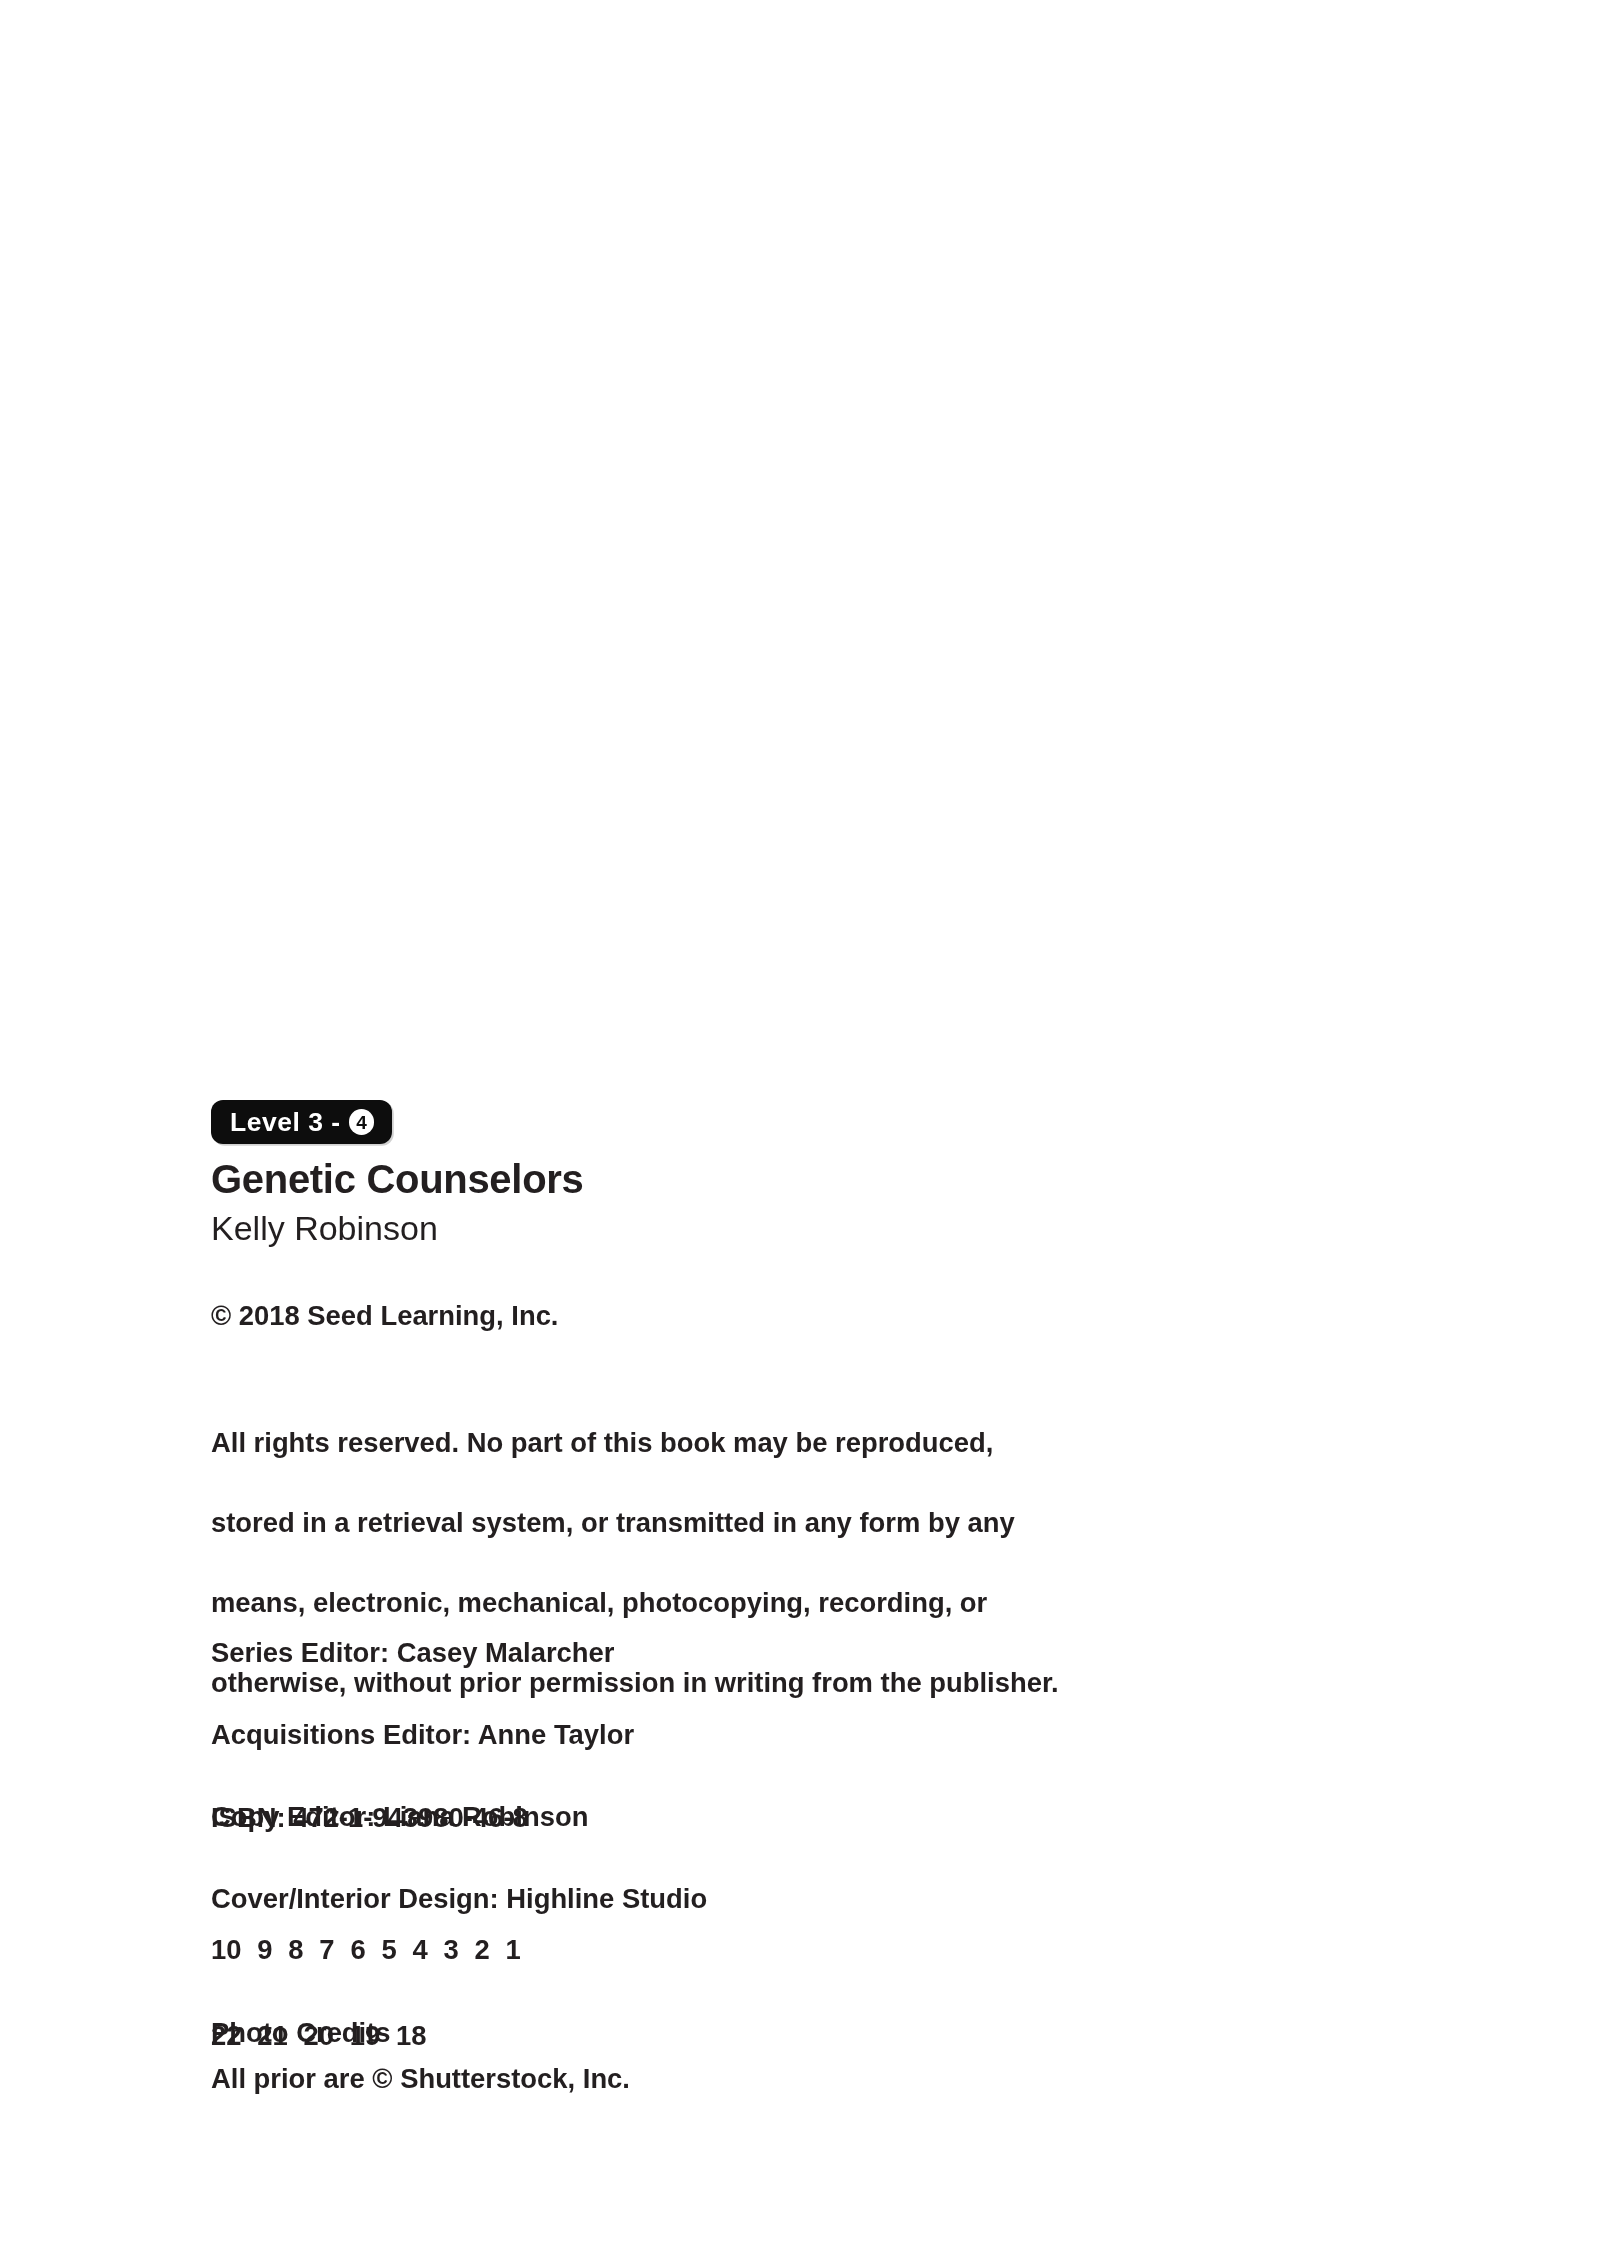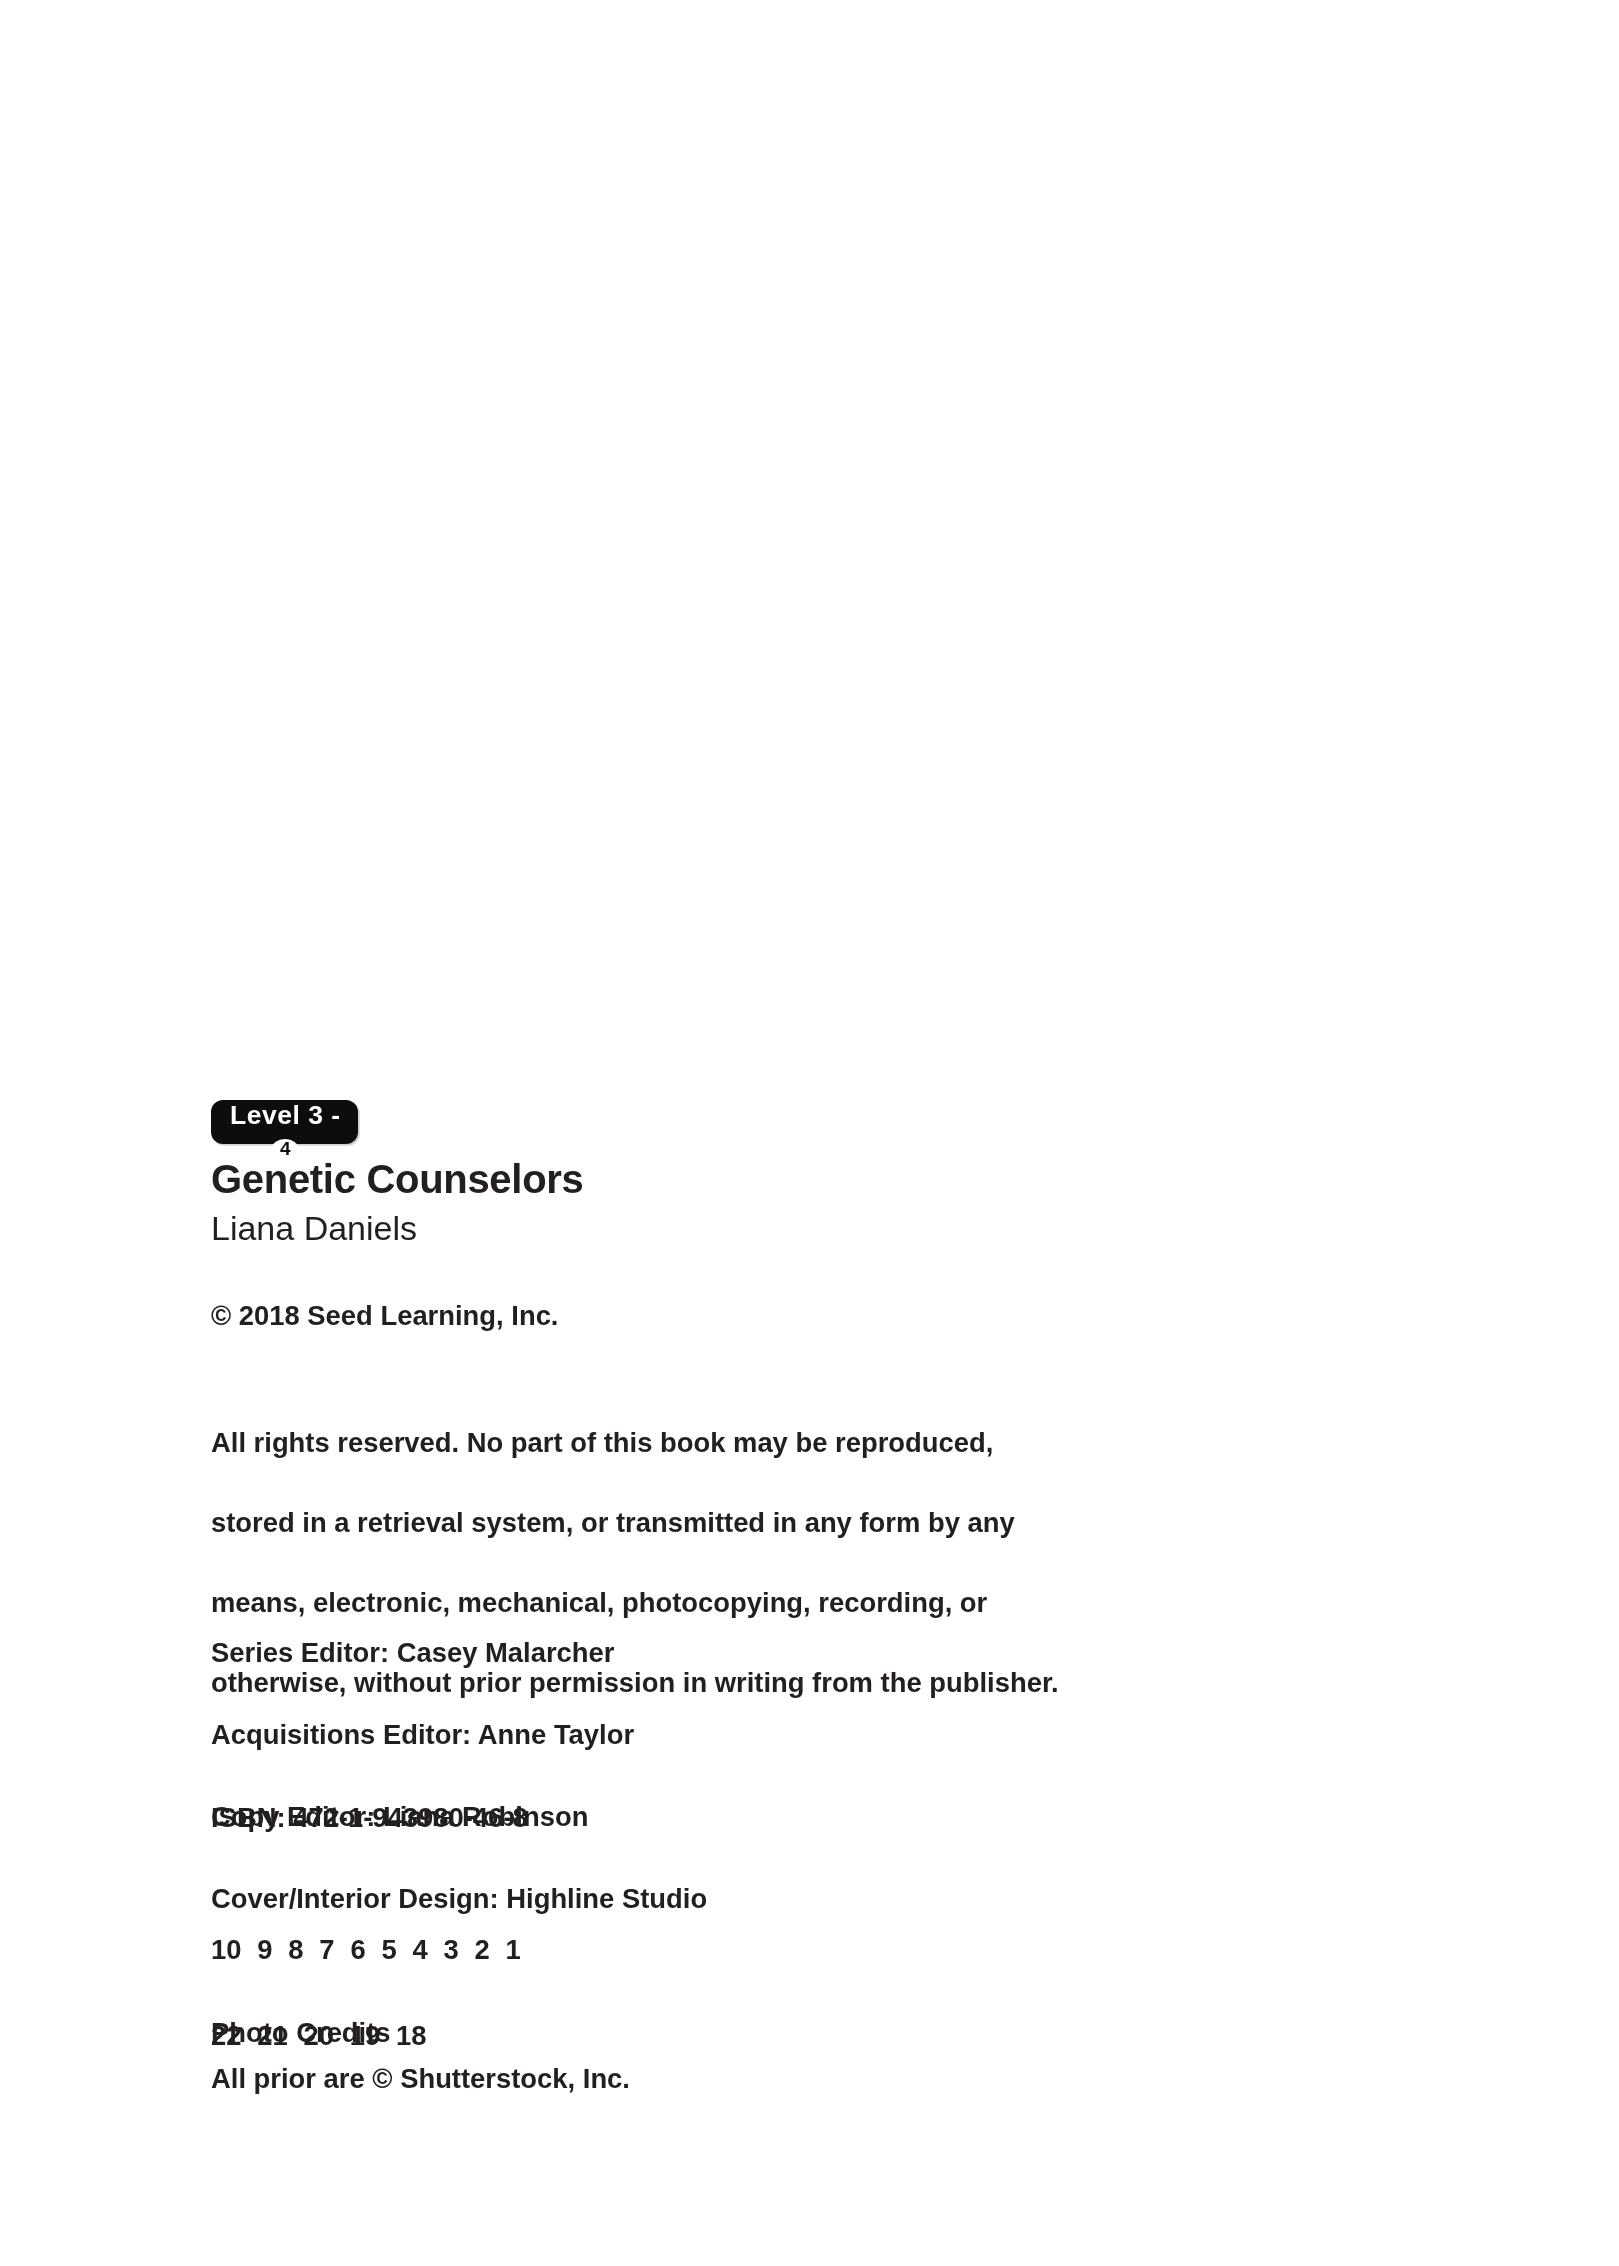--- a/index.html
+++ b/index.html
@@ -22,21 +22,20 @@
   .level-badge {
     top: 1100px;
     height: 44px;
     display: inline-flex;
     align-items: center;
     gap: 8.2px;
     padding: 0 17.4px 0 19px;
     background: #0d0d0d;
     border-radius: 12px;
     box-shadow: 1.8px 1.8px 0 rgba(0,0,0,0.18);
-    flex-direction: column;
   }
   .level-badge .badge-text {
     color: #ffffff;
     font-size: 26.5px;
     font-weight: 700;
     letter-spacing: 0.5px;
     white-space: nowrap;
   }
   .level-badge .badge-circle {
     width: 25.6px;
@@ -84,21 +83,21 @@
 
 <div class="page">
 
   <div class="abs level-badge">
     <span class="badge-text">Level 3 -</span>
     <span class="badge-circle">4</span>
   </div>
 
   <div class="abs book-title">Genetic Counselors</div>
 
-  <div class="abs book-author">Liana Daniels</div>
+  <div class="abs book-author">Kelly Robinson</div>
 
   <div class="abs body-text copyright-line">© 2018 Seed Learning, Inc.</div>
 
   <div class="abs body-text rights-paragraph">
     <div>All rights reserved. No part of this book may be reproduced,</div>
     <div>stored in a retrieval system, or transmitted in any form by any</div>
     <div>means, electronic, mechanical, photocopying, recording, or</div>
     <div>otherwise, without prior permission in writing from the publisher.</div>
   </div>
 

